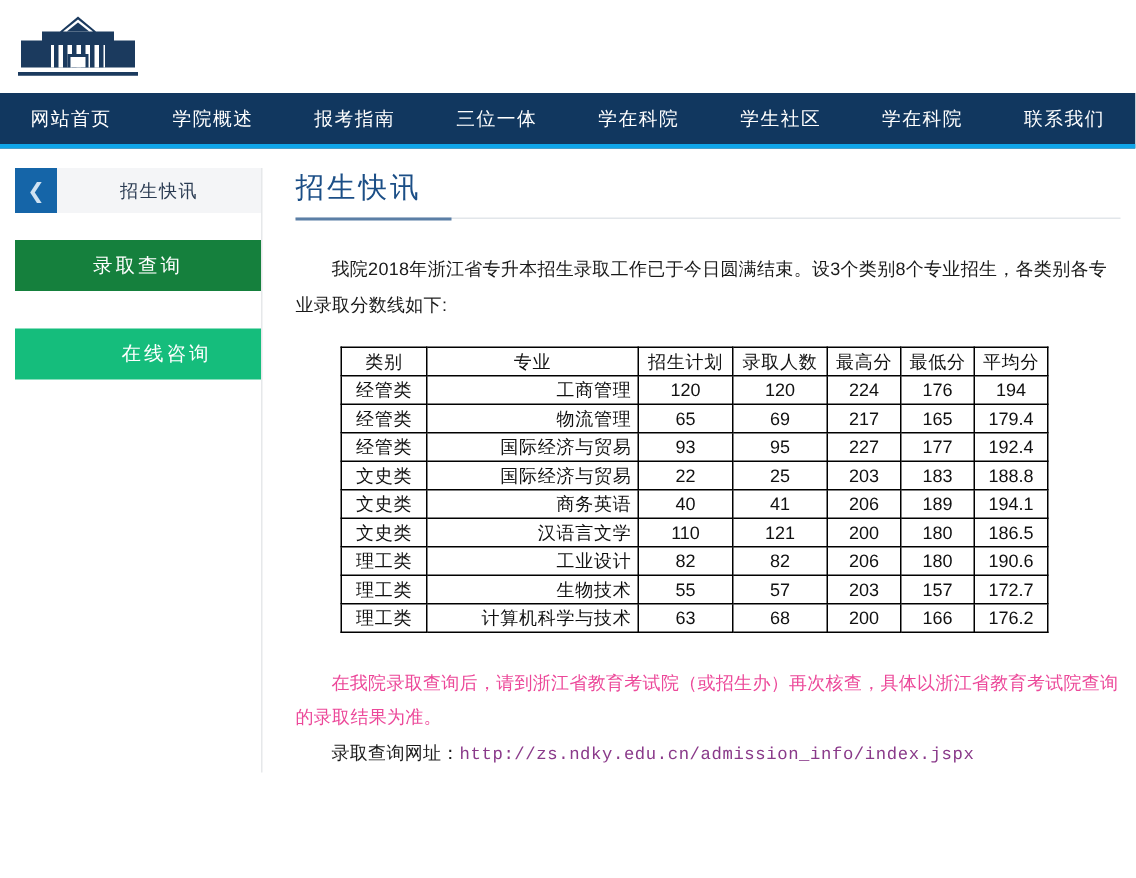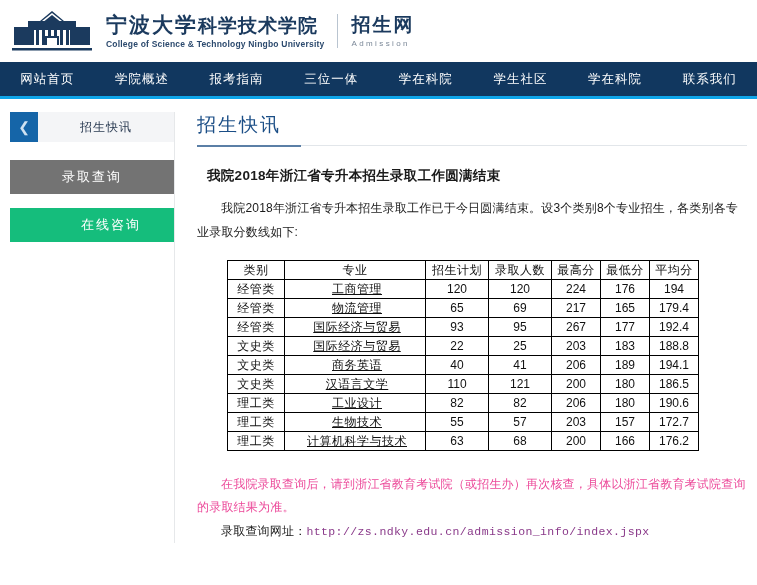--- a/index.html
+++ b/index.html
@@ -155,27 +155,27 @@
     height: 34px;
     margin-top: 18px;
     display: flex;
     align-items: center;
     justify-content: center;
     font-size: 13px;
     letter-spacing: 2px;
     cursor: pointer;
   }
   .side-btn.dark {
-    background: #737373;
+    background: #15803d;
     color: #ffffff;
   }
   .side-btn.green {
     background: #15bd7c;
     color: #ffffff;
-    margin-top: 14px;
+    margin-top: 25px;
     padding-left: 38px;
   }
 
   
   .content {
     flex: 1 1 auto;
     border-left: 1px solid #e6e8ea;
     padding-left: 22px;
     padding-right: 10px;
     box-sizing: border-box;
@@ -243,25 +243,24 @@
     padding: 1px 4px;
     height: 16px;
     text-align: center;
     font-weight: normal;
     white-space: nowrap;
     line-height: 1.25;
   }
   table.score-table th { letter-spacing: 0.5px; }
   table.score-table td.cat { width: 48px; letter-spacing: 0.5px; }
   table.score-table td.major {
-    text-align: center;
+    text-align: right;
     padding-left: 8px;
     width: 128px;
     letter-spacing: 0.5px;
-    text-decoration: underline;
   }
   table.score-table th.c-major { width: 128px; }
   table.score-table td.num, table.score-table th.num { width: 54px; }
   table.score-table td.num-s, table.score-table th.num-s { width: 40px; }
 
   
   .closing-para {
     font-size: 12px;
     color: #ec4899;
     line-height: 1.95;
@@ -301,33 +300,20 @@
       <rect x="56" y="21" width="3" height="15" fill="#1b3a5e"></rect>
       <rect x="24" y="19" width="36" height="2" fill="#1b3a5e"></rect>
       <rect x="35" y="27" width="14" height="9" fill="#1b3a5e"></rect>
       <rect x="37" y="29" width="10" height="7" fill="#ffffff"></rect>
       <path d="M42 4 L52 12 L32 12 Z" fill="#ffffff"></path>
       <path d="M42 6 L49.5 12 L34.5 12 Z" fill="#1b3a5e"></path>
       <rect x="2" y="39" width="80" height="2.5" fill="#1b3a5e"></rect>
     </svg>
   </div>
 
-  <div class="logo-text-block">
-    <div class="logo-cn-wrap">
-      <div class="logo-cn">
-        <span class="big">宁波大学</span><span>科学技术学院</span>
-      </div>
-      <div class="logo-en">College of Science &amp; Technology  Ningbo University</div>
-    </div>
-    <div class="logo-divider"></div>
-    <div class="logo-admission">
-      <div class="logo-admission-cn">招生网</div>
-      <div class="logo-admission-en">Admission</div>
-    </div>
-  </div>
 </div>
 
 <nav class="main-nav">
   <div class="nav-item">
       <span>网站首页</span>
     </div>
   <div class="nav-item">
       <span>学院概述</span>
     </div>
   <div class="nav-item">
@@ -365,21 +351,20 @@
     </div>
   </aside>
 
   <main class="content">
     <div class="content-title">招生快讯</div>
     <div class="title-rules">
       <div class="rule-light"></div>
       <div class="rule-dark"></div>
     </div>
 
-    <h2 class="article-title">我院2018年浙江省专升本招生录取工作圆满结束</h2>
 
     <p class="article-para">我院2018年浙江省专升本招生录取工作已于今日圆满结束。设3个类别8个专业招生，各类别各专业录取分数线如下:</p>
 
     <div class="score-table-wrap">
       <table class="score-table">
         <thead>
           <tr>
             <th class="cat">类别</th>
             <th class="c-major">专业</th>
             <th class="num">招生计划</th>
@@ -406,21 +391,21 @@
             <td class="num">69</td>
             <td class="num-s">217</td>
             <td class="num-s">165</td>
             <td class="num-s">179.4</td>
           </tr>
           <tr>
             <td class="cat">经管类</td>
             <td class="major">国际经济与贸易</td>
             <td class="num">93</td>
             <td class="num">95</td>
-            <td class="num-s">267</td>
+            <td class="num-s">227</td>
             <td class="num-s">177</td>
             <td class="num-s">192.4</td>
           </tr>
           <tr>
             <td class="cat">文史类</td>
             <td class="major">国际经济与贸易</td>
             <td class="num">22</td>
             <td class="num">25</td>
             <td class="num-s">203</td>
             <td class="num-s">183</td>

